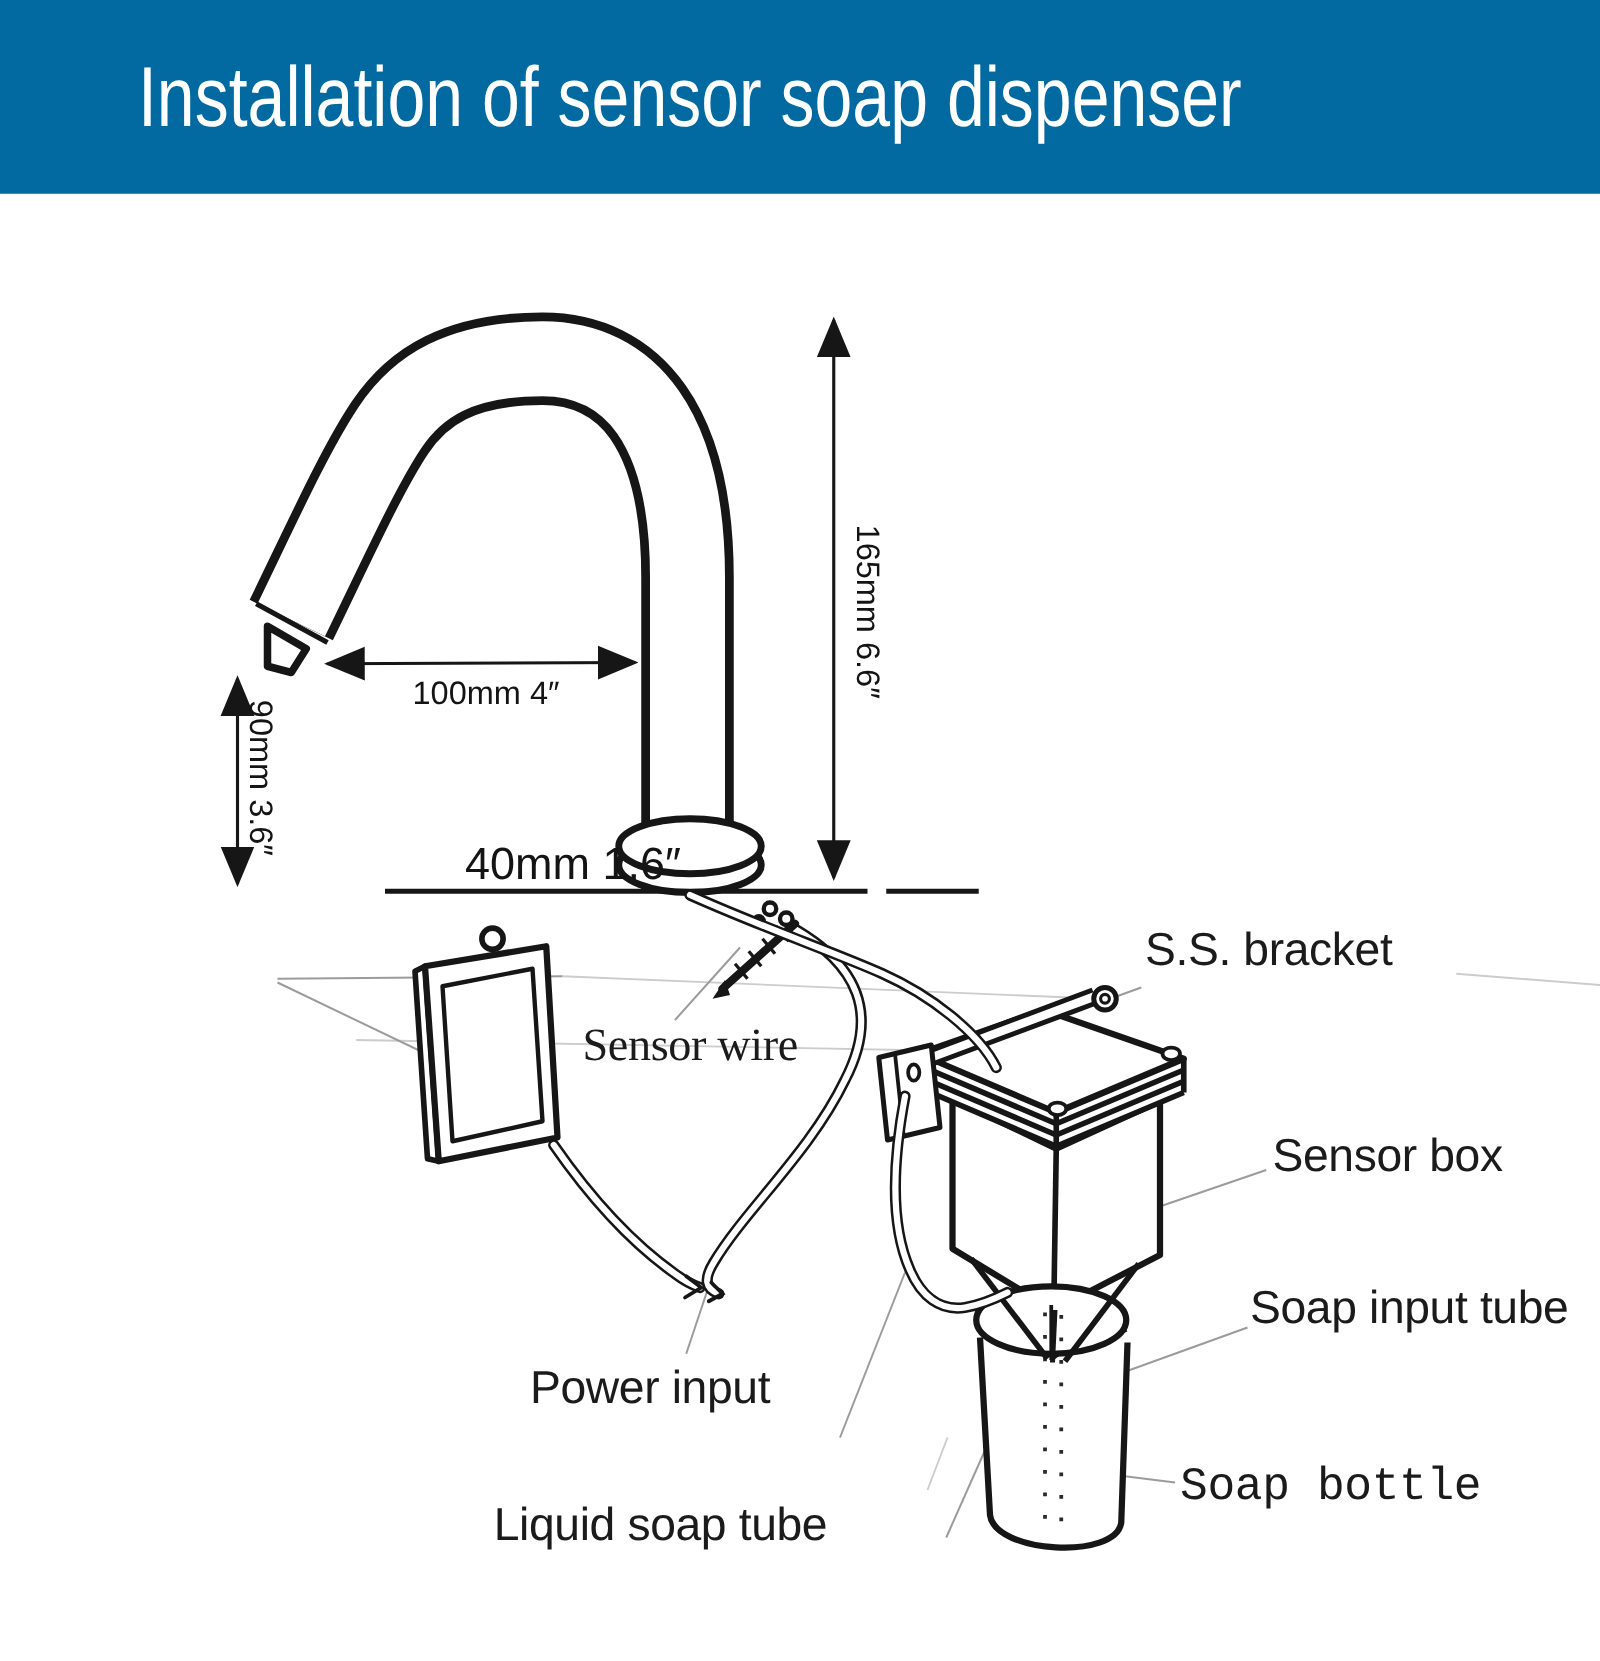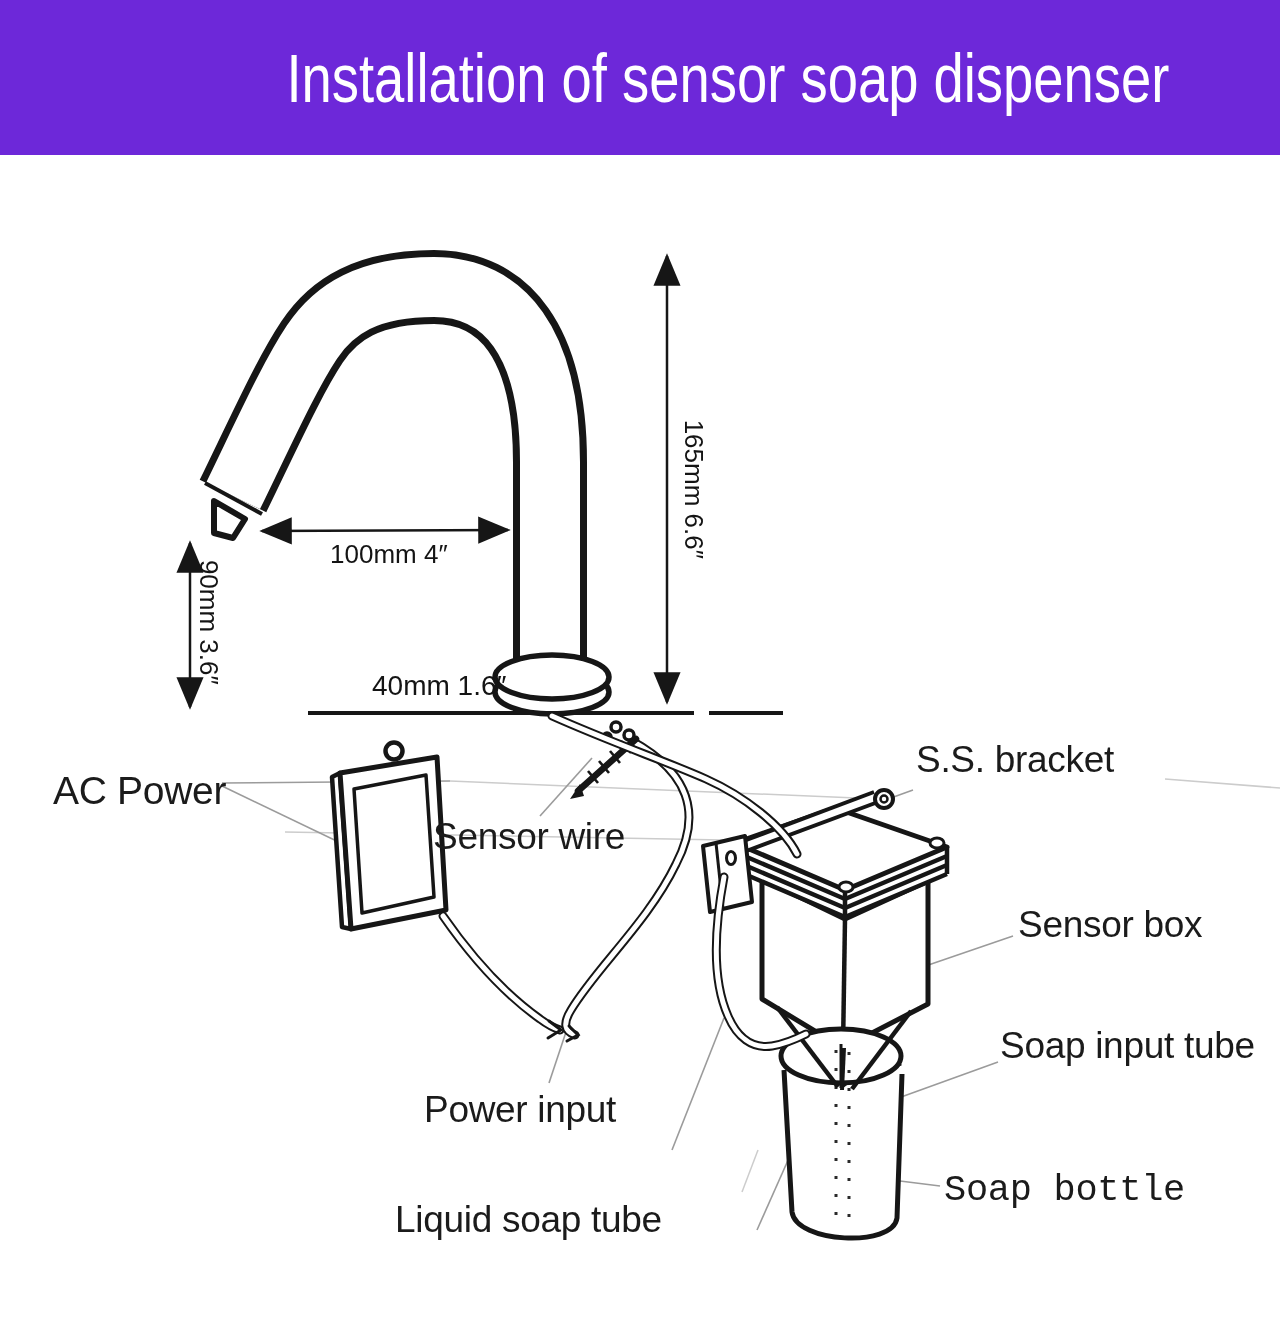--- a/index.html
+++ b/index.html
@@ -1,26 +1,26 @@
 <!DOCTYPE html>
 <html><head>
 <meta charset="utf-8">
 <style>
   html,body{margin:0;padding:0;background:#ffffff;}
   .stage{position:relative;width:1280px;height:1329px;background:#ffffff;overflow:hidden;
          font-family:"Liberation Sans","DejaVu Sans",sans-serif;}
-  .header{position:absolute;left:0;top:0;width:1280px;height:155px;background:#6d28d9;
-          display:flex;align-items:center;justify-content:flex-end;}
+  .header{position:absolute;left:0;top:0;width:1280px;height:155px;background:#0369a1;
+          display:flex;align-items:center;justify-content:flex-start;}
   .title{color:#ffffff;font-size:68px;font-weight:400;white-space:nowrap;
          display:inline-block;transform:scaleX(0.80);transform-origin:center;letter-spacing:0px;}
   .art{position:absolute;left:0;top:0;width:1280px;height:1329px;}
   .lbl{position:absolute;font-size:37px;color:#1b1b1b;white-space:nowrap;letter-spacing:-0.3px;line-height:1.1;}
   .dim{position:absolute;font-size:26px;color:#141414;white-space:nowrap;line-height:1.1;}
   .dim.rot{text-align:center;transform:rotate(90deg);transform-origin:center;}
-  .dim.big{font-size:28px;}
+  .dim.big{font-size:36px;}
 </style>
 </head>
 <body>
 
 <div class="stage">
 
   <div class="header">
     <span class="title">Installation of sensor soap dispenser</span>
   </div>
 
@@ -157,22 +157,21 @@
       <path d="M 724 877 C 714 930 712 980 728 1016 C 737 1037 752 1049 772 1046 C 784 1044 794 1040 806 1034" stroke-width="9"></path>
       <path d="M 724 877 C 714 930 712 980 728 1016 C 737 1037 752 1049 772 1046 C 784 1044 794 1040 806 1034" stroke="#ffffff" stroke-width="5"></path>
     </g>
   </svg>
 
   <div class="dim rot" style="left:624px;top:475px;width:140px;">165mm 6.6″</div>
   <div class="dim" style="left:330px;top:540px;width:110px;text-align:left;">100mm 4″</div>
   <div class="dim rot" style="left:143px;top:608px;width:132px;">90mm 3.6″</div>
   <div class="dim big" style="left:372px;top:671px;">40mm 1.6″</div>
 
-  <div class="lbl" style="left:53px;top:770px;font-size:39px;">AC Power</div>
-  <div class="lbl" style="left:433px;top:817px;">Sensor wire</div>
+  <div class="lbl" style="left:466px;top:817px;font-family:Liberation Serif, serif;">Sensor wire</div>
   <div class="lbl" style="left:916px;top:716px;margin-top:24px;">S.S. bracket</div>
   <div class="lbl" style="left:1018px;top:905px;">Sensor box</div>
   <div class="lbl" style="left:1000px;top:1026px;">Soap input tube</div>
   <div class="lbl" style="left:424px;top:1090px;">Power input</div>
   <div class="lbl" style="left:395px;top:1152px;margin-top:48px;">Liquid soap tube</div>
   <div class="lbl" style="left:944px;top:1170px;font-family:Liberation Mono, monospace;">Soap bottle</div>
 
 </div>
 
 </body></html>

